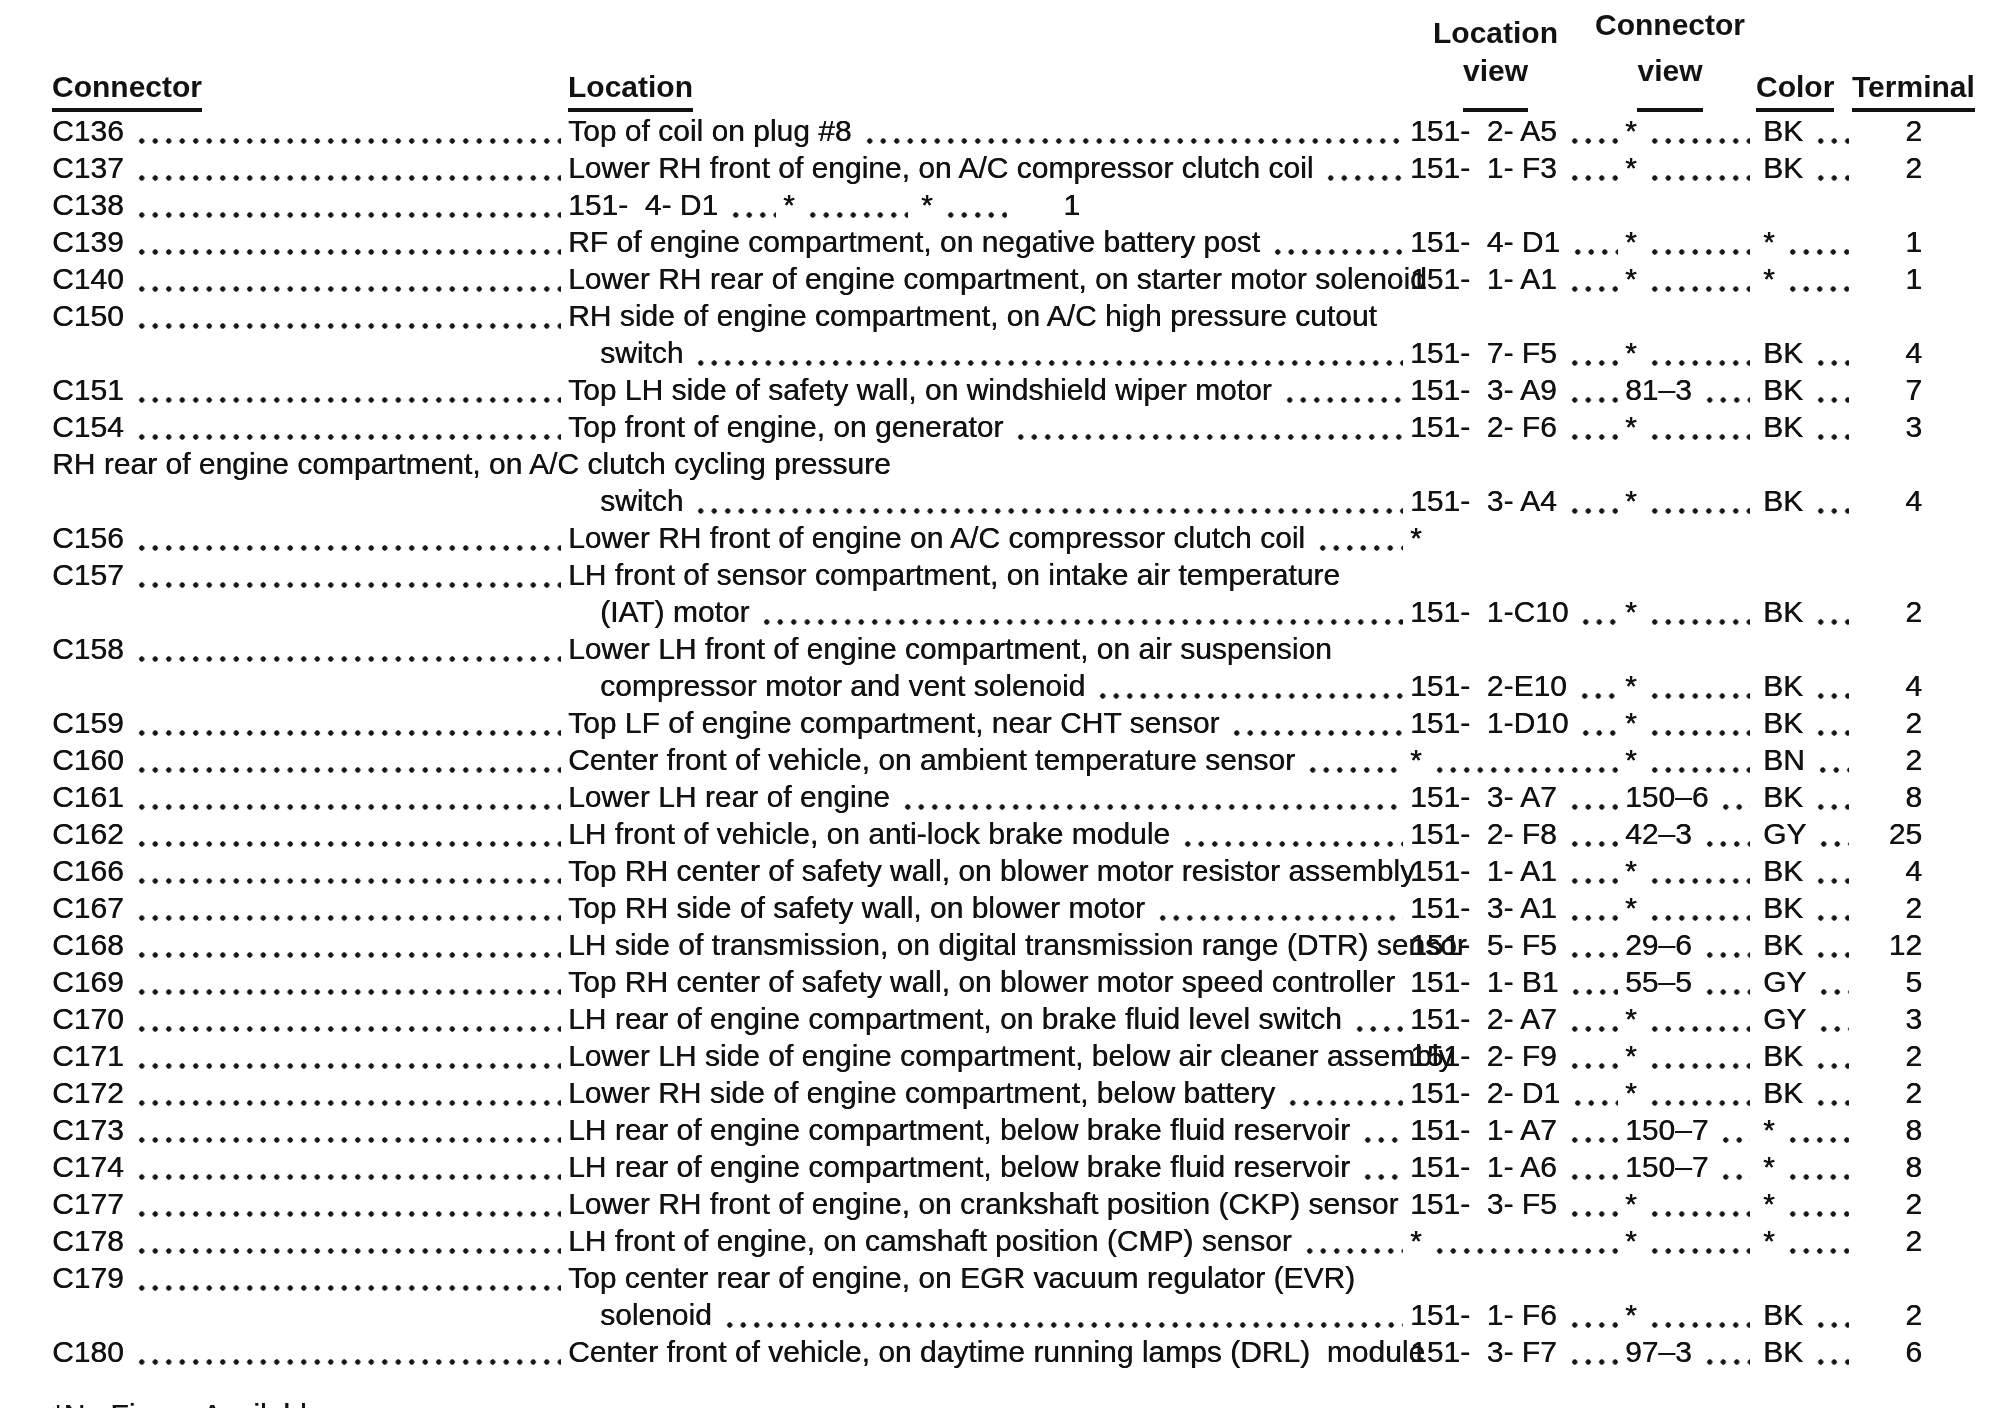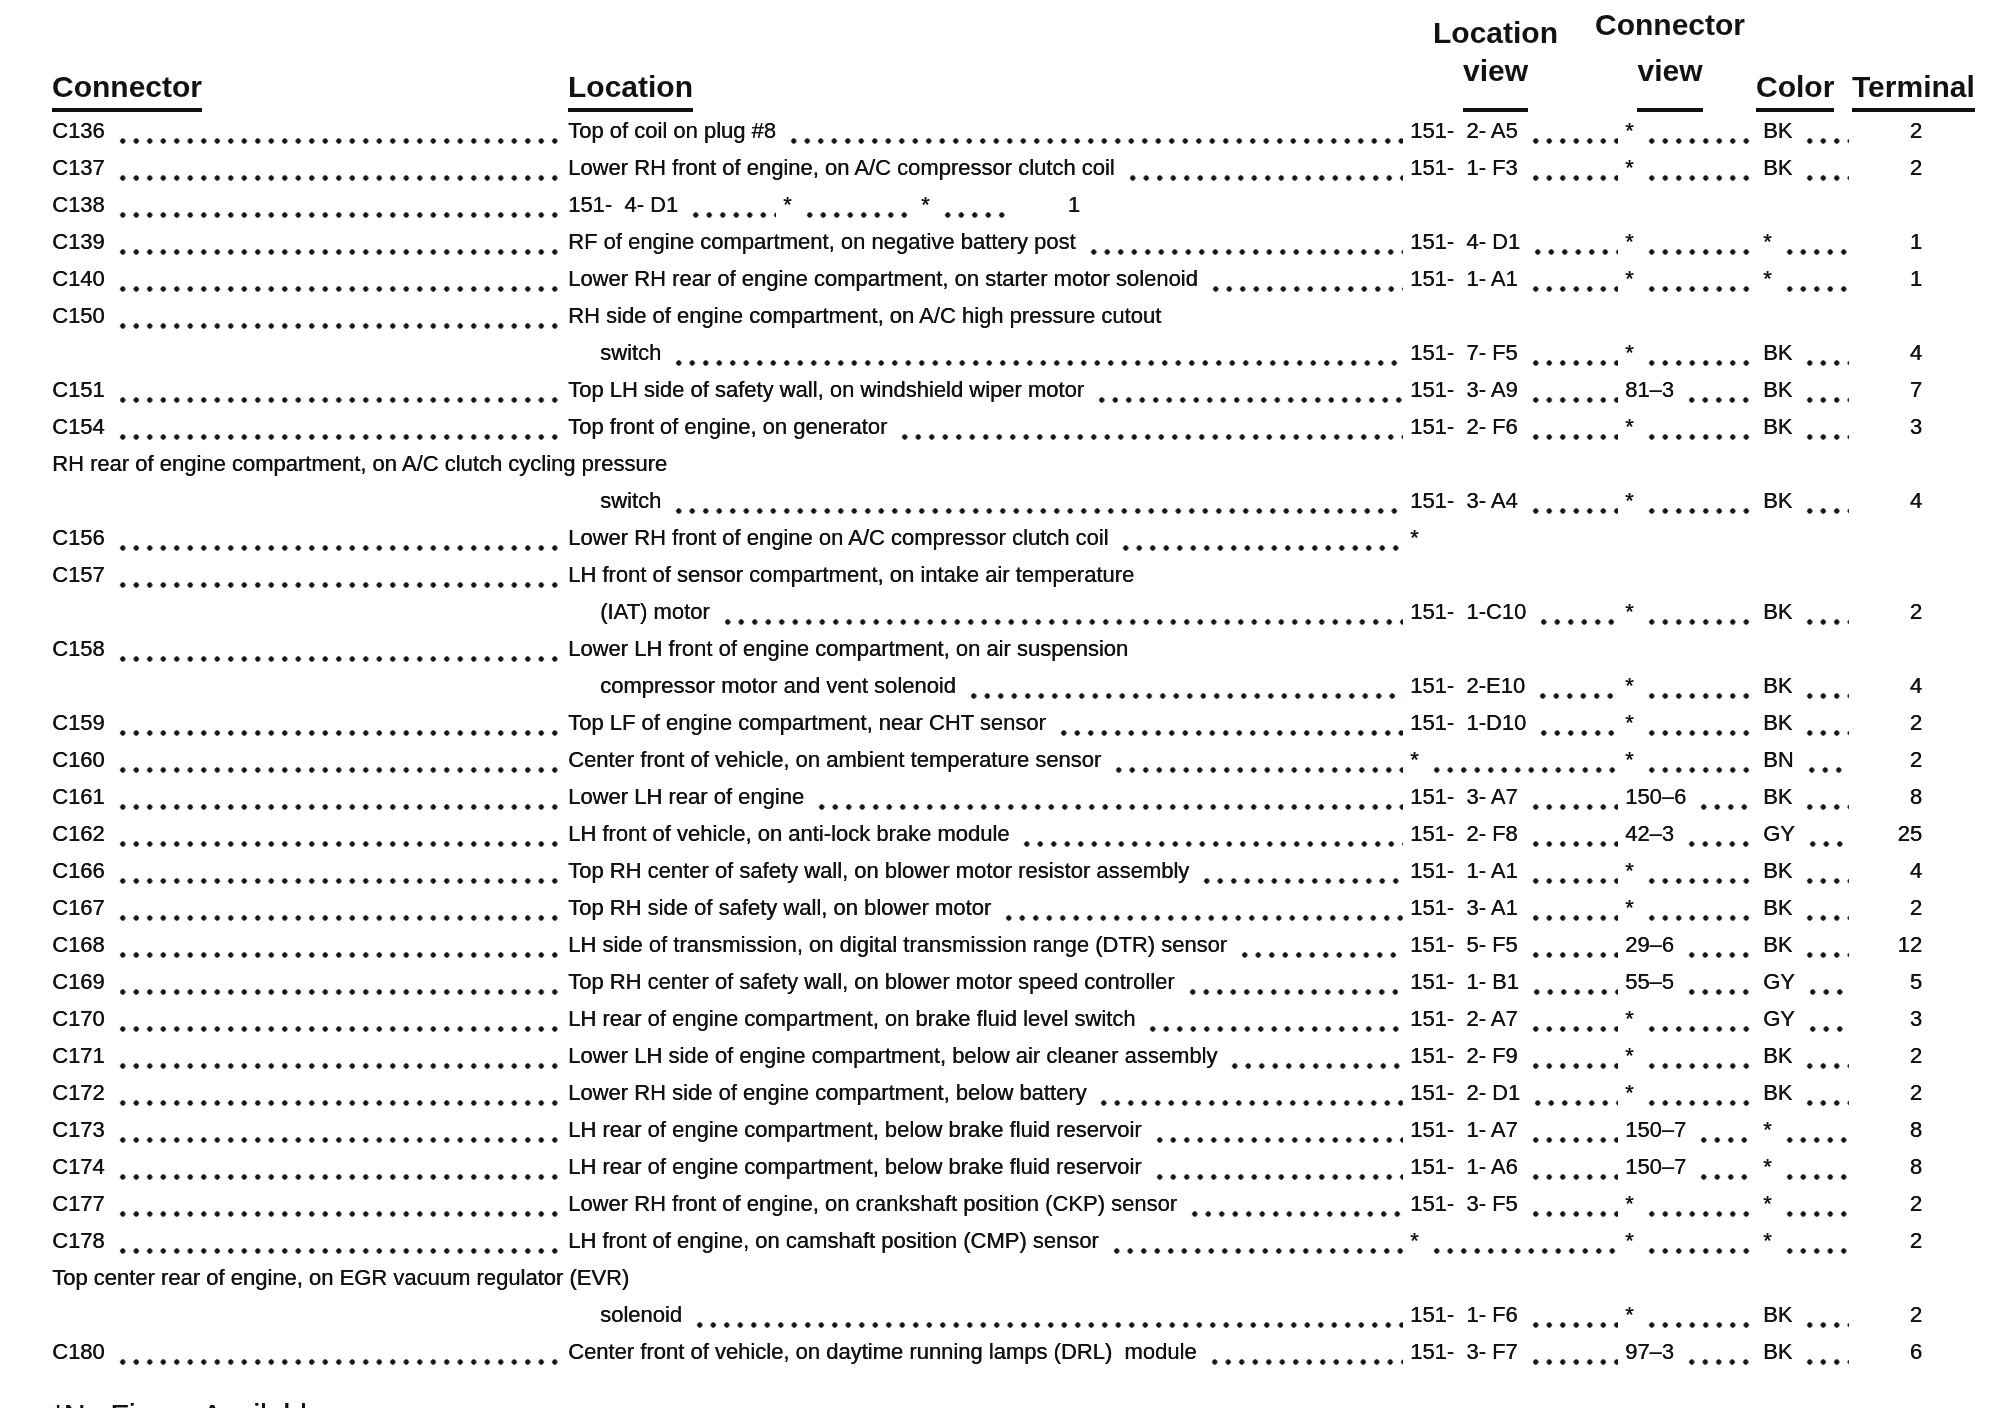--- a/index.html
+++ b/index.html
@@ -22,21 +22,21 @@
   .stack .l1{margin-bottom:4px;}
   .stack-locview{left:1408px;width:175px;}
   .stack-connview{left:1590px;width:160px;}
   .stack-connview .l1{margin-bottom:12px;}
   .stack .ul{border-bottom:4px solid #121212;padding-bottom:20px;}
   .h-color{left:1756px;}
   .h-terminal{left:1852px;}
 
   
   .rows{padding-left:52px;}
-  .line{display:flex;height:37px;font-size:22px;line-height:37px;white-space:pre;
+  .line{display:flex;height:37px;font-size:30px;line-height:37px;white-space:pre;
         text-shadow:0.4px 0 0 #121212;}
   .t{display:inline-block;}
   .dots{flex:1 1 auto;min-width:0;margin:0 7px 0 9px;
         background-image:radial-gradient(circle, #161616 2.3px, rgba(0,0,0,0) 2.9px);
         background-size:13.5px 13.5px;
         background-repeat:repeat-x;
         background-position:left 2px bottom 2px;}
   .c-conn {width:516px;display:flex;flex:none;}
   .c-loc  {width:842px;display:flex;flex:none;text-align:center;}
   .c-vloc {width:215px;display:flex;flex:none;}
@@ -343,20 +343,21 @@
     <div class="line has-vals">
       <div class="c-conn"><span class="t ctext">C178</span><span class="dots"></span></div>
       <div class="c-loc"><span class="t ltext">LH front of engine, on camshaft position (CMP) sensor</span><span class="dots loc-dots"></span></div>
       <div class="c-vloc"><span class="t vtext">*</span><span class="dots"></span></div>
       <div class="c-vconn"><span class="t vtext">*</span><span class="dots"></span></div>
       <div class="c-vcolor"><span class="t vtext">*</span><span class="dots"></span></div>
       <div class="c-vterm"><span class="t vtext">2</span></div>
     </div>
 
     <div class="line no-vals">
+      <div class="c-conn"><span class="t ctext">C179</span><span class="dots"></span></div>
       <div class="c-loc"><span class="t ltext">Top center rear of engine, on EGR vacuum regulator (EVR)</span></div>
       <div class="c-vloc"><span class="t vtext"></span></div>
       <div class="c-vconn"><span class="t vtext"></span></div>
       <div class="c-vcolor"><span class="t vtext"></span></div>
       <div class="c-vterm"><span class="t vtext"></span></div>
     </div>
 
     <div class="line indent has-vals">
       <div class="c-conn"><span class="t ctext"></span></div>
       <div class="c-loc"><span class="t ltext">solenoid</span><span class="dots loc-dots"></span></div>

